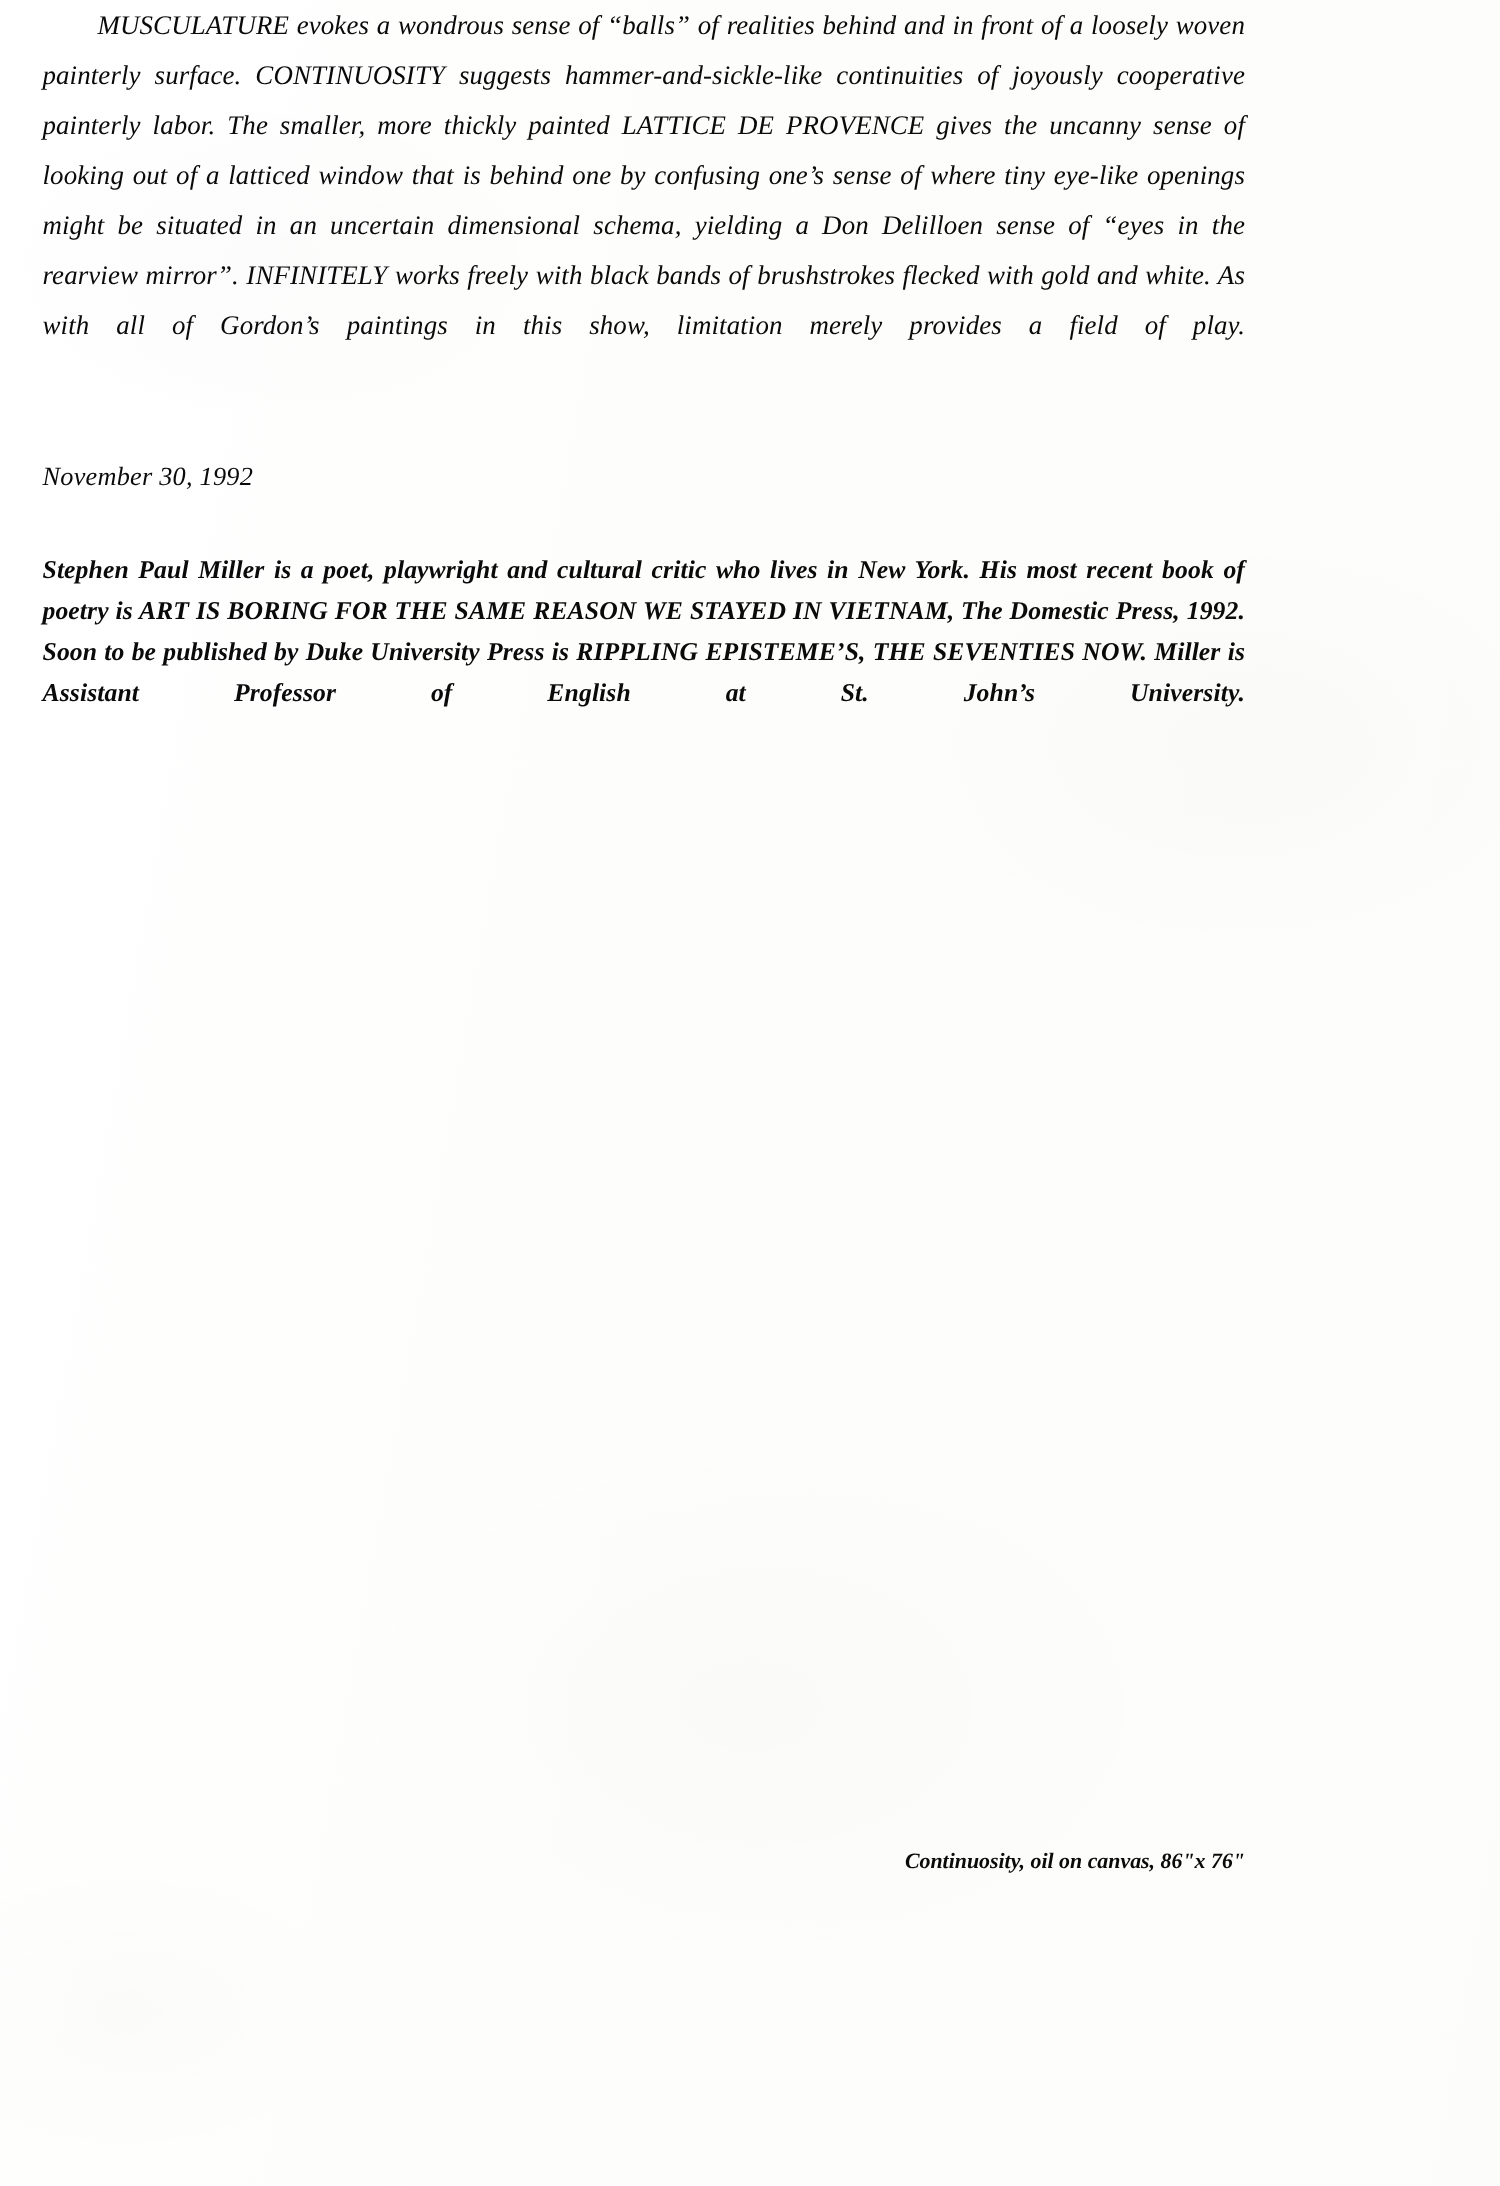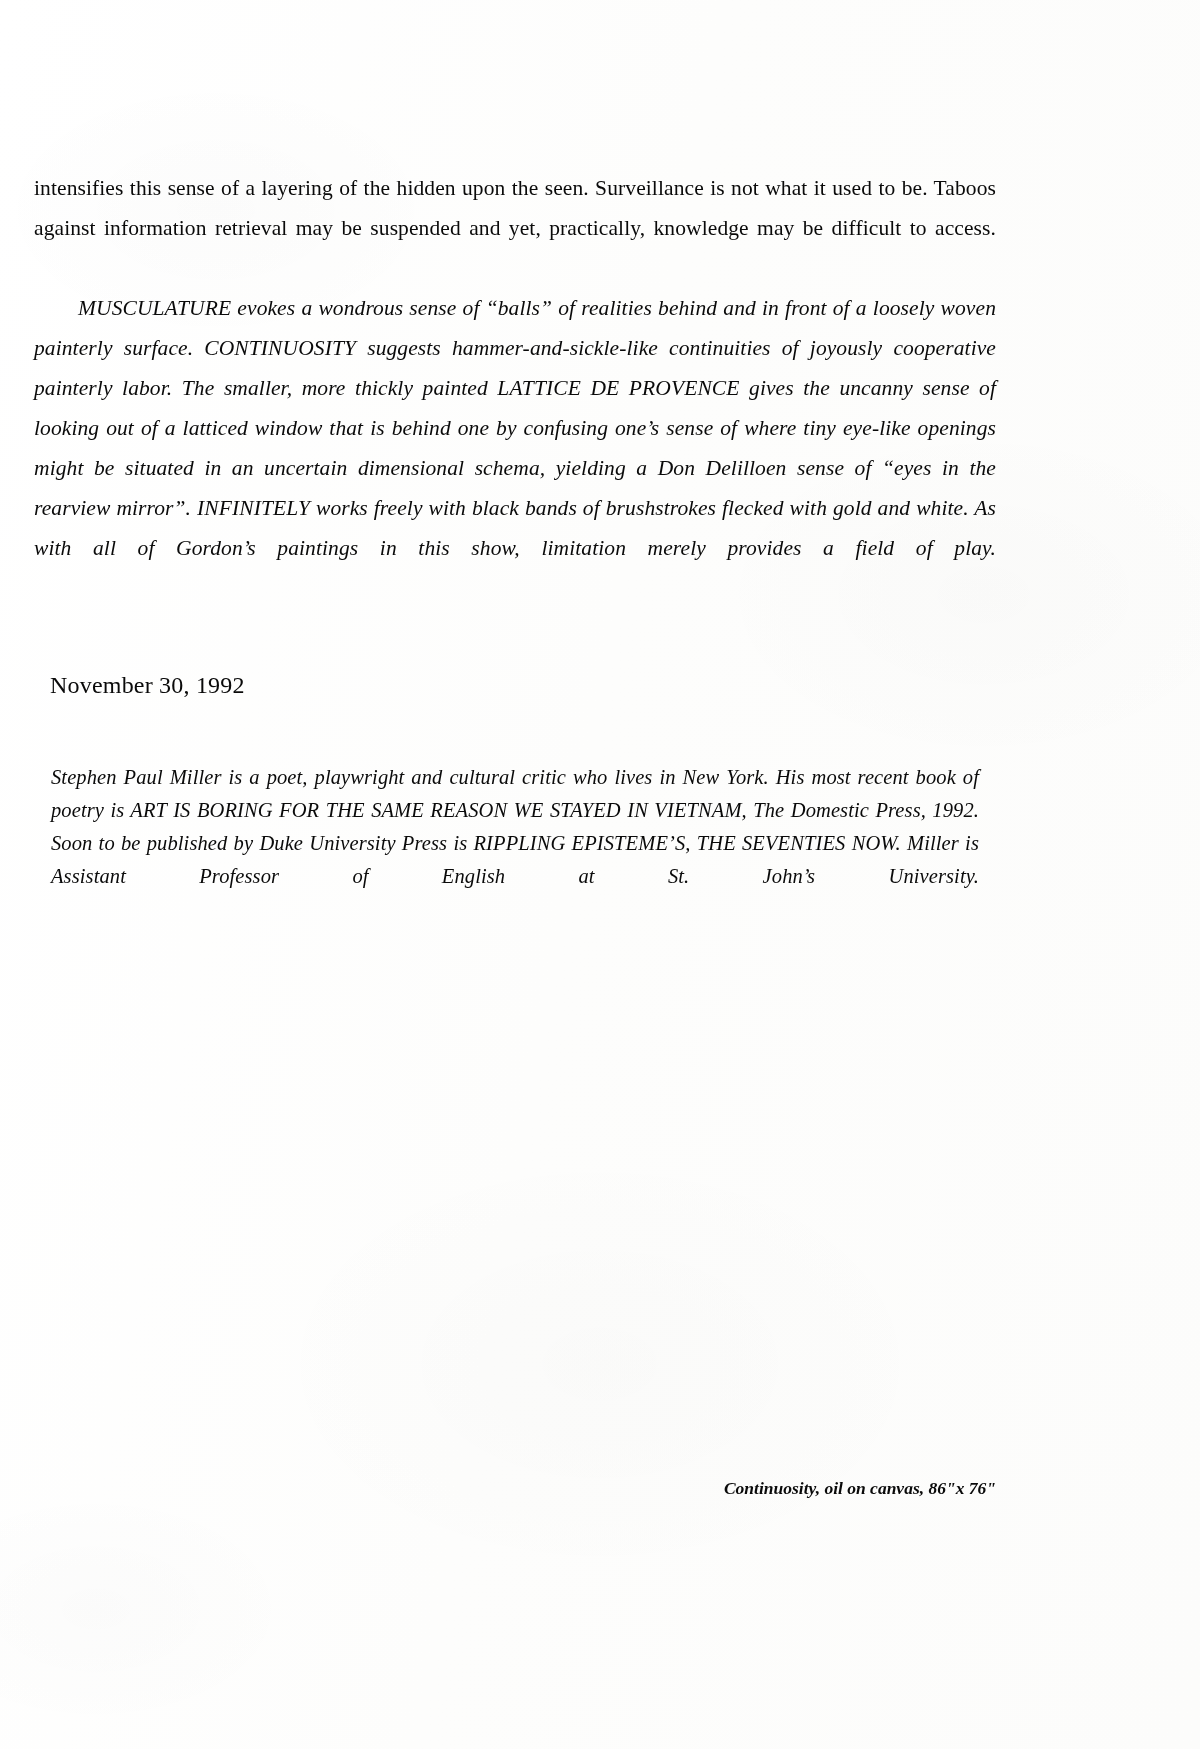--- a/index.html
+++ b/index.html
@@ -55,33 +55,34 @@
   }
   
   .body-par:after {
     content: "";
     display: inline-block;
     width: 100%;
   }
 
   
   .date-line {
-    margin: 16px;
+    margin: 0;
     padding-top: 46px;
-    font-size: 24px;
+    font-style: italic;
+    font-size: 21px;
     line-height: 30px;
     letter-spacing: 0.2px;
   }
 
   
   .bio-par {
-    margin: 17px;
+    margin: 0;
     padding-top: 44px;
     font-style: italic;
-    font-weight: normal;
+    font-weight: bold;
     font-size: 20.5px;
     line-height: 33px;
     text-align: justify;
     text-justify: inter-word;
     letter-spacing: 0.1px;
   }
   .bio-par:after {
     content: "";
     display: inline-block;
     width: 100%;
@@ -108,21 +109,20 @@
 </style>
 </head>
 <body>
 
 <div class="page">
 
   <div class="scan-texture"></div>
 
   <div class="content">
 
-    <p class="body-par par-first">intensifies this sense of a layering of the hidden upon the seen. Surveillance is not what it used to be. Taboos against information retrieval may be suspended and yet, practically, knowledge may be difficult to access.</p>
 
     <p class="body-par par-indent">MUSCULATURE evokes a wondrous sense of “balls” of realities behind and in front of a loosely woven painterly surface. CONTINUOSITY suggests hammer-and-sickle-like continuities of joyously cooperative painterly labor. The smaller, more thickly painted LATTICE DE PROVENCE gives the uncanny sense of looking out of a latticed window that is behind one by confusing one’s sense of where tiny eye-like openings might be situated in an uncertain dimensional schema, yielding a Don Delilloen sense of “eyes in the rearview mirror”. INFINITELY works freely with black bands of brushstrokes flecked with gold and white. As with all of Gordon’s paintings in this show, limitation merely provides a field of play.</p>
 
     <p class="date-line">November 30, 1992</p>
 
     <p class="bio-par">Stephen Paul Miller is a poet, playwright and cultural critic who lives in New York. His most recent book of poetry is ART IS BORING FOR THE SAME REASON WE STAYED IN VIETNAM, The Domestic Press, 1992. Soon to be published by Duke University Press is RIPPLING EPISTEME’S, THE SEVENTIES NOW. Miller is Assistant Professor of English at St. John’s University.</p>
 
   </div>
 
   <div class="caption-wrap">

